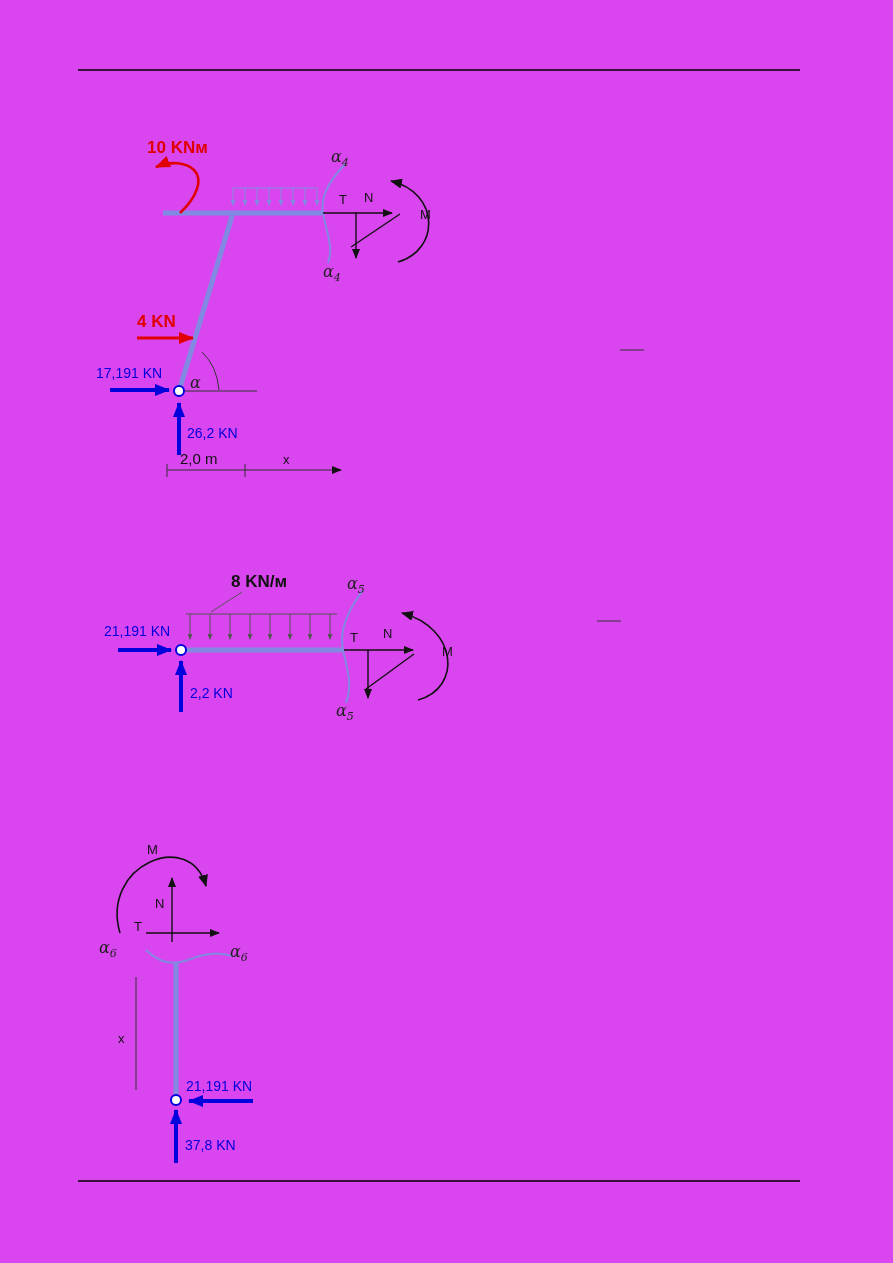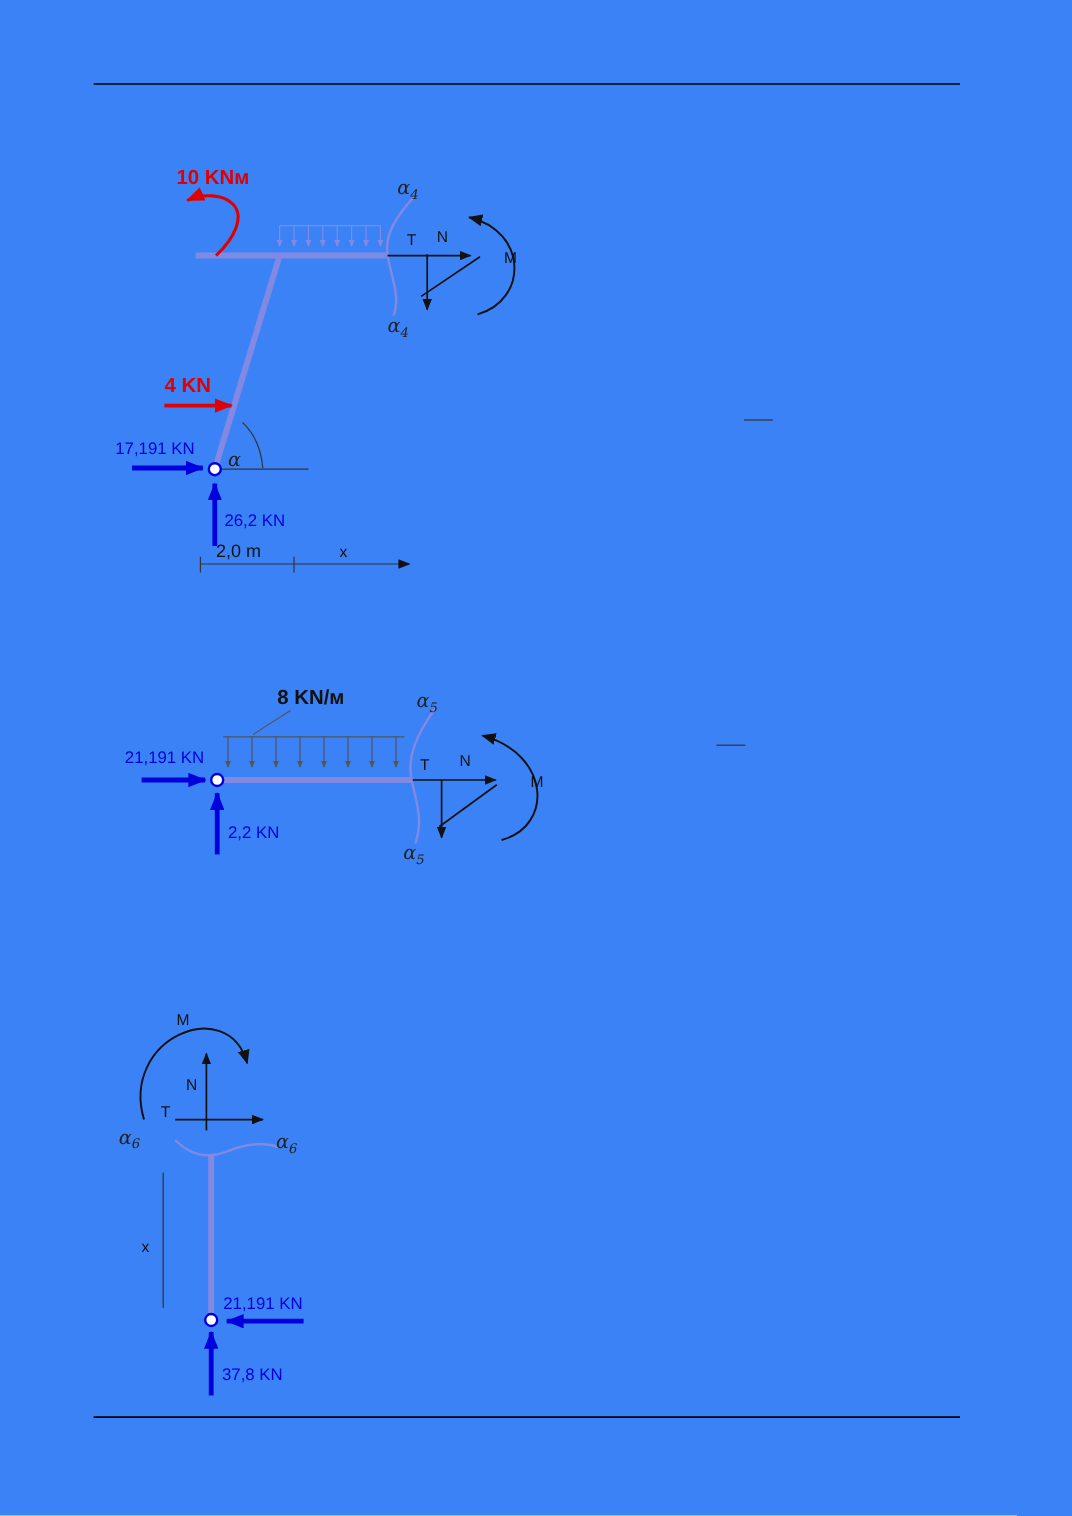--- a/index.html
+++ b/index.html
@@ -1,17 +1,17 @@
 <!DOCTYPE html>
 <html><head>
 <meta charset="utf-8">
 <style>
   html,body { margin:0; padding:0; background:#e8e8e8; }
   .page {
-    position:relative; width:893px; height:1263px; background:#3b82f6;
+    position:relative; width:893px; height:1263px; background:#d946ef;
     margin:0 auto; font-family:"Liberation Sans", sans-serif;
   }
   svg { display:block; }
   
   .page-rule   { stroke:#000; stroke-width:1.4; }
   .member      { stroke:#8289e3; stroke-width:5; fill:none; }
   .wave        { stroke:#8289e3; stroke-width:2; fill:none; }
   .blue-arrow  { stroke:#0000dd; stroke-width:4; fill:none; }
   .red-arrow   { stroke:#e10000; stroke-width:3.2; fill:none; }
   .red-moment  { stroke:#e10000; stroke-width:2.6; fill:none; }

